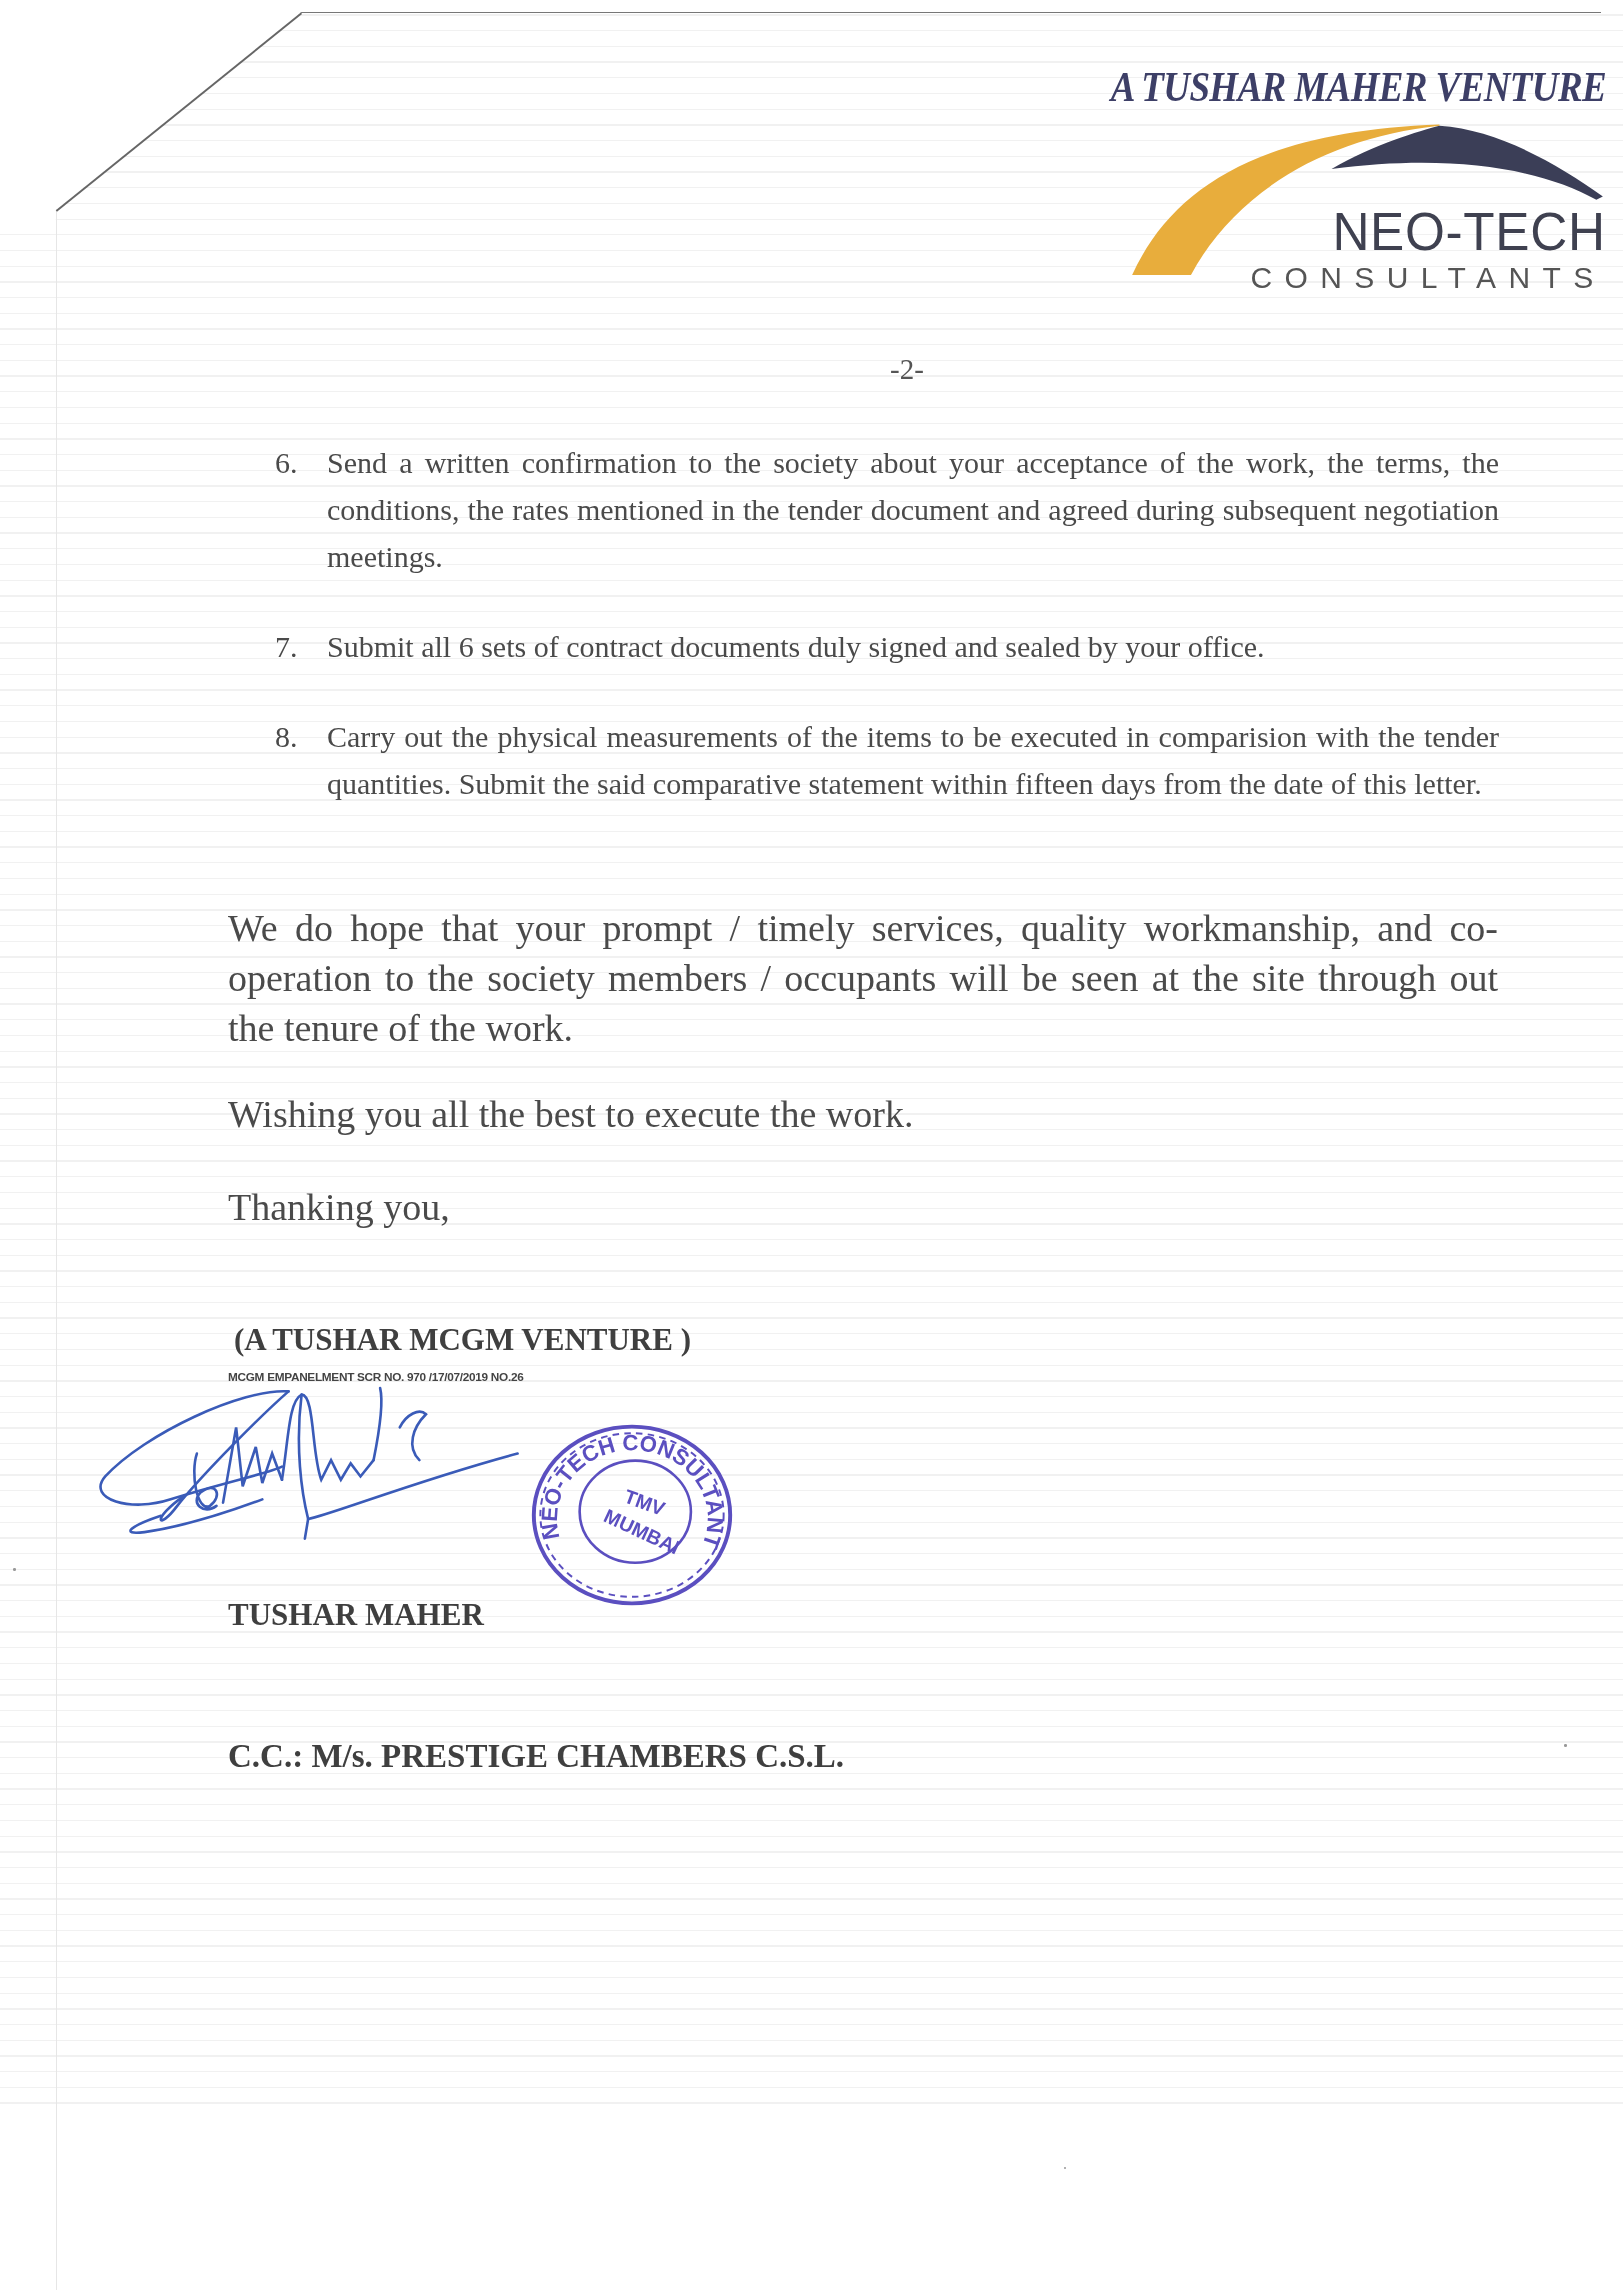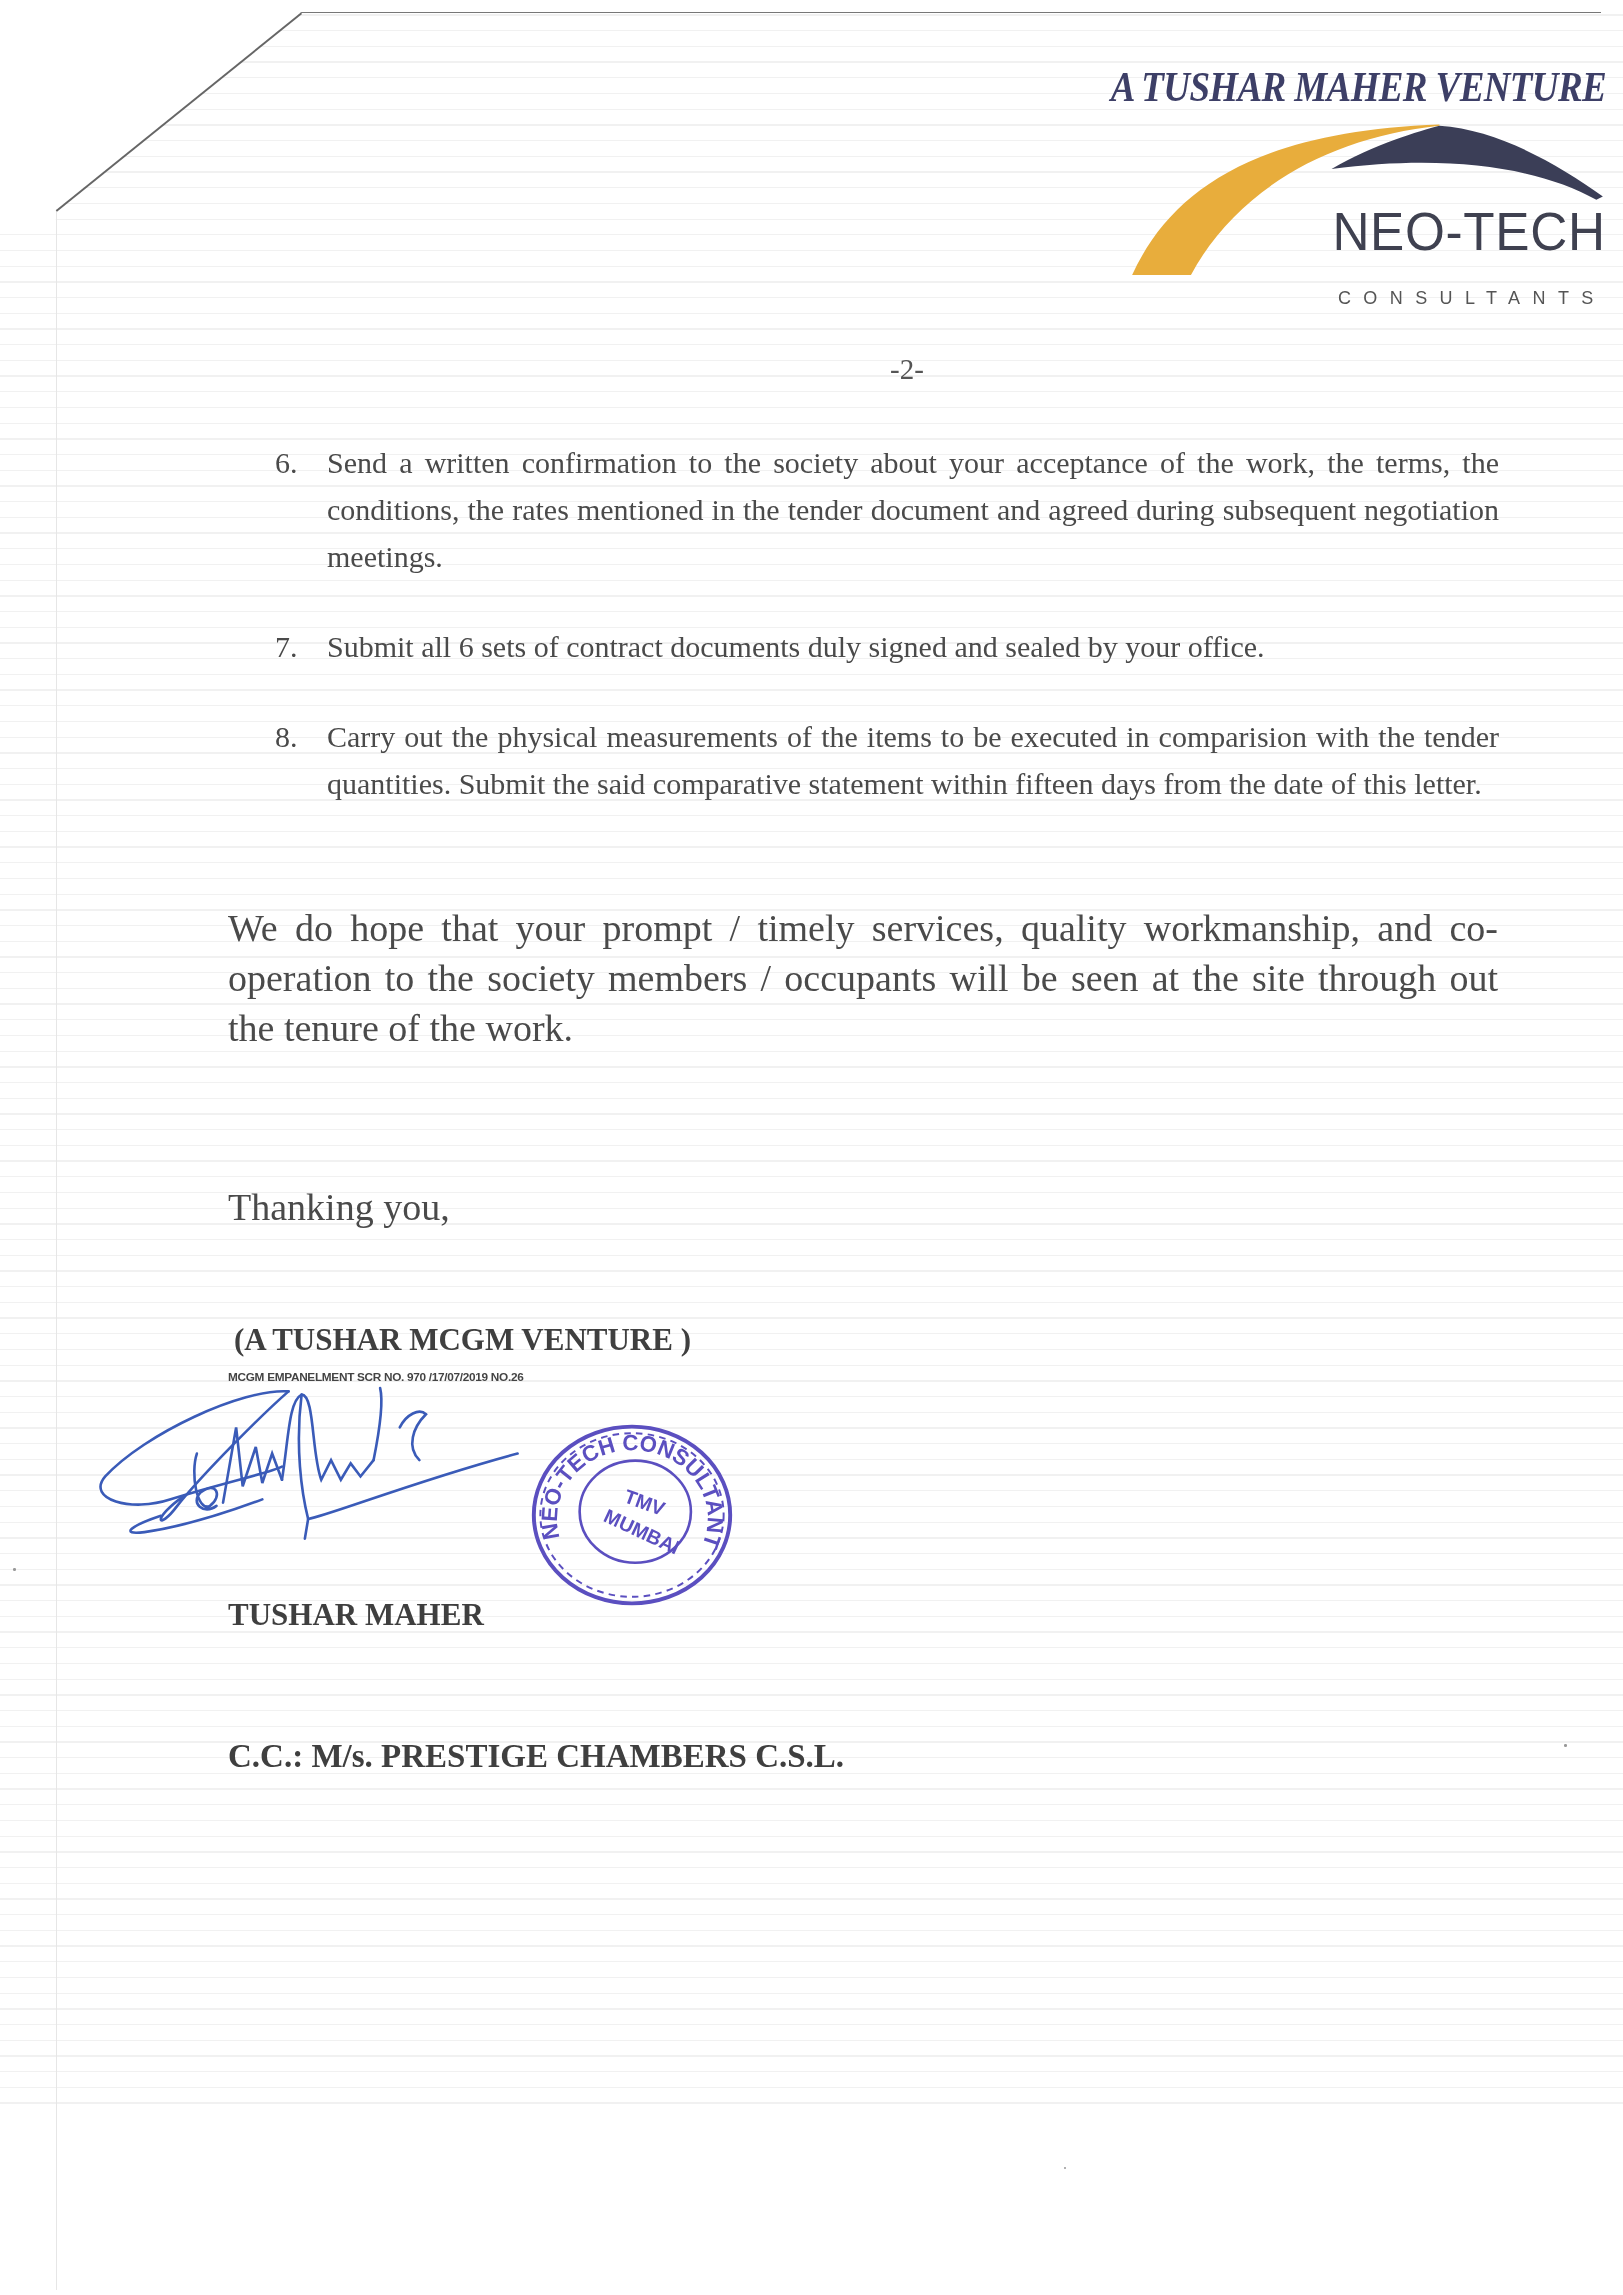--- a/index.html
+++ b/index.html
@@ -22,21 +22,21 @@
     font-size:43px; color:#3d3f67; letter-spacing:-0.7px; transform:scaleX(0.86); transform-origin:right center;
   }
   .logo-arc { position:absolute; left:1132px; top:118px; width:471px; height:170px; }
   .logo-title {
     position:absolute; right:18.3px; top:200px;
     font-family:"Liberation Sans", sans-serif; font-size:54px; color:#3f4150; letter-spacing:0.7px;
     transform:scaleX(0.95); transform-origin:right center;
   }
   .logo-sub {
     position:absolute; right:18.3px; top:261px;
-    font-family:"Liberation Sans", sans-serif; font-size:18px; color:#555; letter-spacing:12.4px;margin-top:27px;
+    font-family:"Liberation Sans", sans-serif; font-size:30px; color:#555; letter-spacing:12.4px;
   }
 
   .page-number { position:absolute; left:890px; top:353px; font-size:29px; color:#555; }
 
   .list { position:absolute; left:275px; top:439px; width:1224px; }
   .item { position:relative; padding-left:52px; margin-bottom:43px; font-size:30px; line-height:47px; text-align:justify; }
   .item .num { position:absolute; left:0; top:0; }
 
   .para { position:absolute; left:228px; width:1270px; font-size:38px; line-height:50px; text-align:justify; }
 
@@ -78,20 +78,21 @@
       <span class="num">7.</span>
       <span>Submit all 6 sets of contract documents duly signed and sealed by your office.</span>
     </div>
     <div class="item">
       <span class="num">8.</span>
       <span>Carry out the physical measurements of the items to be executed in comparision with the tender quantities. Submit the said comparative statement within fifteen days from the date of this letter.</span>
     </div>
   </div>
 
   <div class="para" style="top:903px">We do hope that your prompt / timely services, quality workmanship, and co-operation to the society members / occupants will be seen at the site through out the tenure of the work.</div>
+  <div class="para" style="top:1089px">Wishing you all the best to execute the work.</div>
   <div class="para" style="top:1182px">Thanking you,</div>
 
   <div class="sign-block" style="top:1322px;left:234px">(A TUSHAR MCGM VENTURE )</div>
   <div class="empanel">MCGM EMPANELMENT SCR NO. 970 /17/07/2019 NO.26</div>
 
   <svg class="signature" viewBox="0 0 820 330">
     <g fill="none" stroke="#3a5bb8" stroke-width="4" stroke-linecap="round">
       <path d="M300,25 C230,20 80,90 20,155 C-10,190 60,210 120,190 C200,165 270,150 290,140"></path>
       <path d="M300,25 C260,60 170,150 130,200 C100,240 90,220 140,185"></path>
       <path d="M105,215 C60,230 40,245 80,240 C150,230 220,205 260,190"></path>

